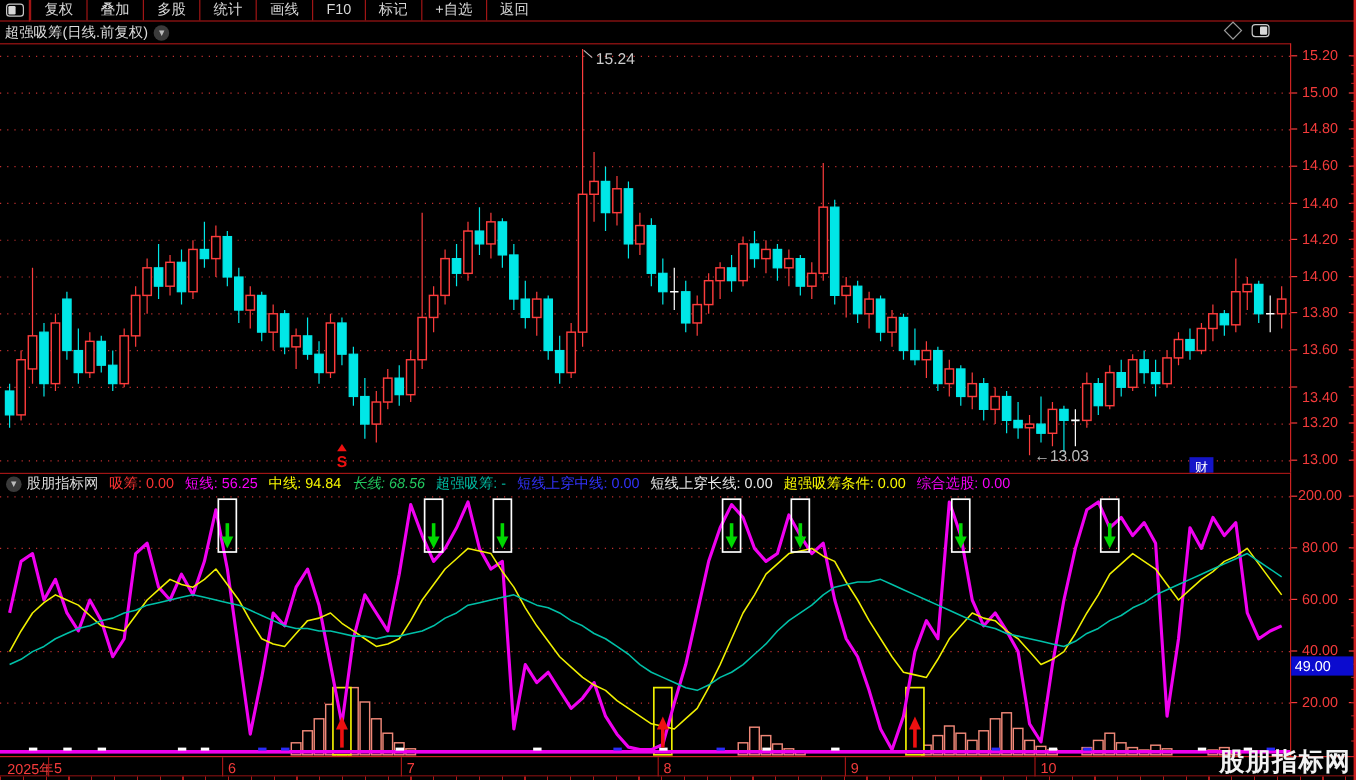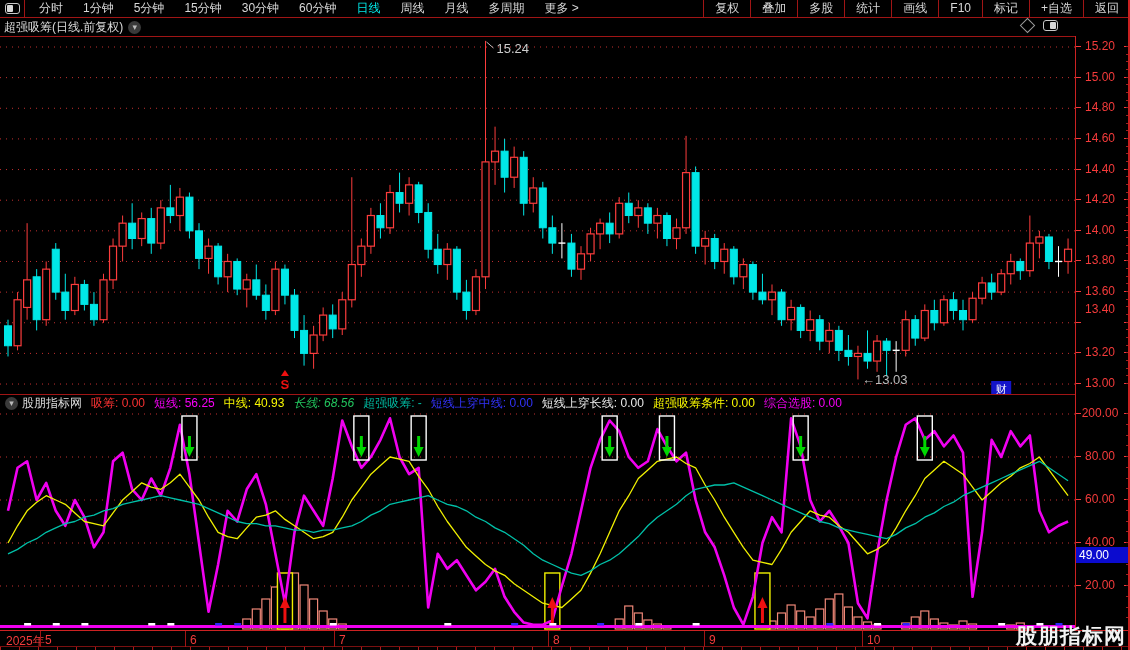--- a/index.html
+++ b/index.html
@@ -60,33 +60,20 @@
 </style>
 </head>
 <body>
 
 <div id="app">
 
   <div id="toolbar">
     <div id="tb-iconbox">
       <span class="panel-ico"></span>
     </div>
-    <div id="tb-left">
-        <span class="tb-item">分时</span>
-        <span class="tb-item">1分钟</span>
-        <span class="tb-item">5分钟</span>
-        <span class="tb-item">15分钟</span>
-        <span class="tb-item">30分钟</span>
-        <span class="tb-item">60分钟</span>
-        <span class="tb-item active">日线</span>
-        <span class="tb-item">周线</span>
-        <span class="tb-item">月线</span>
-        <span class="tb-item">多周期</span>
-        <span class="tb-item">更多 &gt;</span>
-      </div>
     <div id="tb-right">
         <span class="tb-r">复权</span>
         <span class="tb-r">叠加</span>
         <span class="tb-r">多股</span>
         <span class="tb-r">统计</span>
         <span class="tb-r">画线</span>
         <span class="tb-r">F10</span>
         <span class="tb-r">标记</span>
         <span class="tb-r">+自选</span>
         <span class="tb-r">返回</span>
@@ -598,21 +585,21 @@
       <div class="tickR" style="top: 163.2px;"></div>
       <div class="ax-label" style="top: 186.84px;">14.00</div>
       <div class="tickL" style="top: 193.84px;"></div>
       <div class="tickR" style="top: 193.84px;"></div>
       <div class="ax-label" style="top: 217.48px;">13.80</div>
       <div class="tickL" style="top: 224.48px;"></div>
       <div class="tickR" style="top: 224.48px;"></div>
       <div class="ax-label" style="top: 248.12px;">13.60</div>
       <div class="tickL" style="top: 255.12px;"></div>
       <div class="tickR" style="top: 255.12px;"></div>
-      <div class="ax-label" style="top: 266px;">13.40</div>
+      <div class="ax-label" style="top: 288px;">13.40</div>
       <div class="tickL" style="top: 285.76px;"></div>
       <div class="tickR" style="top: 285.76px;"></div>
       <div class="ax-label" style="top: 309.4px;">13.20</div>
       <div class="tickL" style="top: 316.4px;"></div>
       <div class="tickR" style="top: 316.4px;"></div>
       <div class="ax-label" style="top: 340.04px;">13.00</div>
       <div class="tickL" style="top: 347.04px;"></div>
       <div class="tickR" style="top: 347.04px;"></div>
       <div class="tickRm" style="top: 10px;"></div>
       <div class="tickRm" style="top: 18px;"></div>
@@ -660,21 +647,21 @@
       <div class="tickRm" style="top: 339px;"></div>
       <div class="tickRm" style="top: 347px;"></div>
     </div>
 
   <div id="ind-panel">
     <div id="ind-header">
       <span class="chev-circle">▾</span>
       <span id="ind-src">股朋指标网</span>
     <span class="fld" style="color: rgb(250, 50, 50);">吸筹: 0.00</span>
         <span class="fld" style="color: rgb(248, 0, 248);">短线: 56.25</span>
-        <span class="fld" style="color: rgb(248, 248, 0);">中线: 40.93</span>
+        <span class="fld" style="color: rgb(248, 248, 0);">中线: 94.84</span>
         <span class="fld" style="color: #22c55e; font-style: italic;">长线: 68.56</span>
         <span class="fld" style="color: rgb(0, 184, 160);">超强吸筹: -</span>
         <span class="fld" style="color: rgb(50, 50, 250);">短线上穿中线: 0.00</span>
         <span class="fld" style="color: rgb(232, 232, 232);">短线上穿长线: 0.00</span>
         <span class="fld" style="color: rgb(248, 248, 0);">超强吸筹条件: 0.00</span>
         <span class="fld" style="color: rgb(248, 0, 248);">综合选股: 0.00</span>
       </div>
     <svg id="ind-svg" width="1075" height="235" viewBox="0 0 1075 235">
         <g>
           <line x1="0" x2="1075" y1="19" y2="19" stroke="#c23030" stroke-width="1" stroke-dasharray="1 5"></line>

